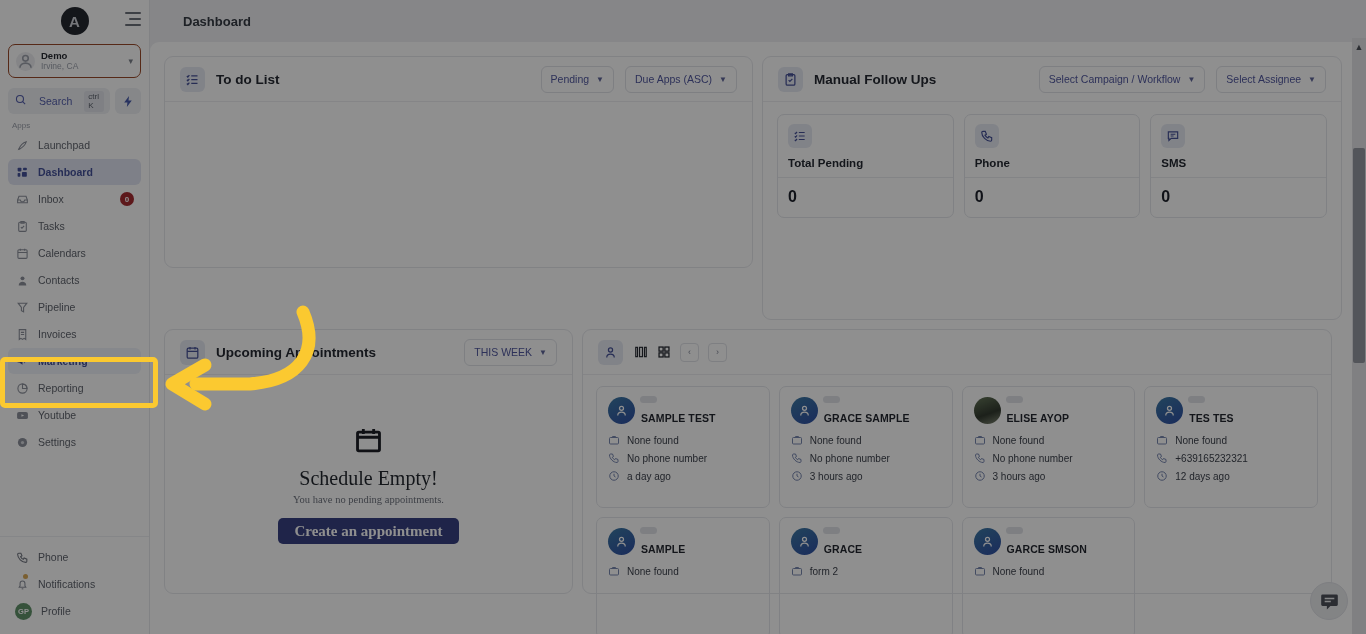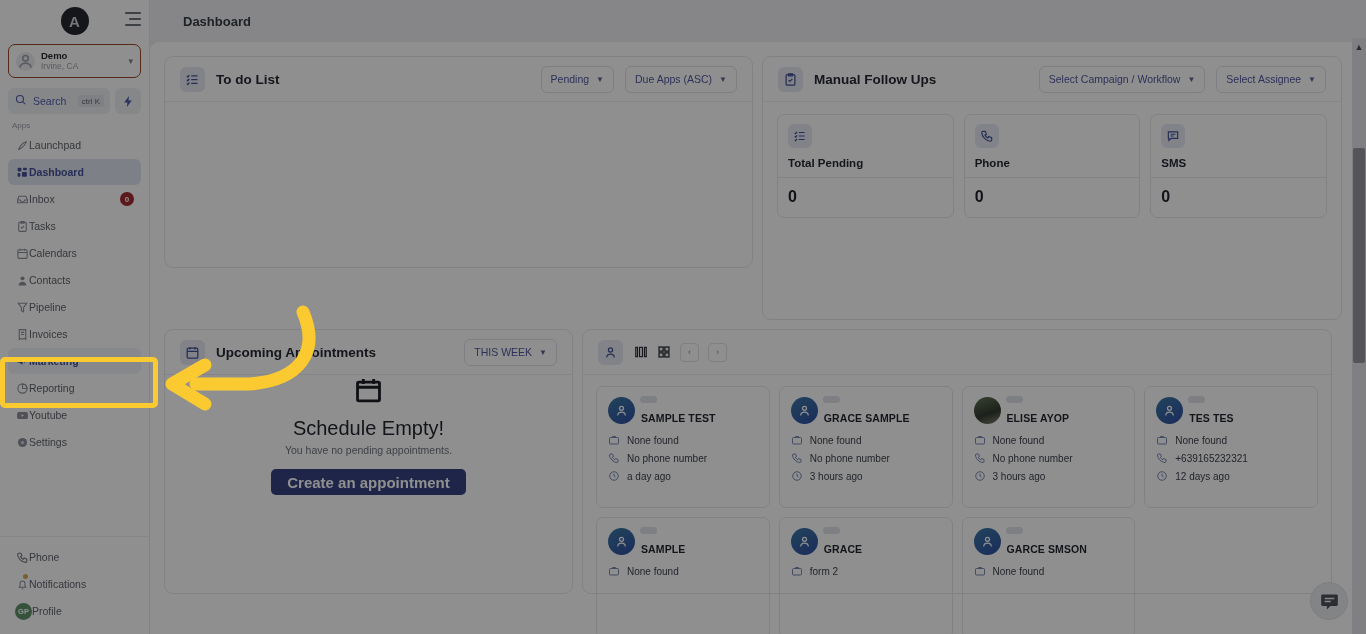--- a/index.html
+++ b/index.html
@@ -56,36 +56,36 @@
     color:#9aa1b2; font-size:10px; flex:none;
   }
   .ws-text { flex: 1; line-height: 1.12; overflow: hidden; }
   .ws-name { font-size: 9.5px; font-weight: 700; color: #262b36; }
   .ws-sub  { font-size: 8.5px; color: #9ba2b4; }
   .ws-caret { color:#7b8293; font-size:9px; }
 
   .searchrow { display: flex; gap: 5px; margin: 10px 8px 0 8px; }
   .searchbox {
     flex: 1; height: 26px; border-radius: 6px; background: #eef1f8;
-    display: flex; align-items: center; gap: 6px; padding: 0 6px;
+    display: flex; align-items: center; gap: 12px; padding: 0 6px;
   }
   .searchbox .lbl { font-size: 10.5px; color: #4a5bd8; flex:1; }
   .kbd {
     font-size: 8px; color: #5a6275; background: #e1e5ef;
     border-radius: 3px; padding: 1.5px 4px;
   }
   .bolt {
     width: 26px; height: 26px; border-radius: 6px; background: #eef1f8;
     display:flex;align-items:center;justify-content:center; color:#3b5bdb; font-size:12px;
   }
   .apps-label { font-size: 8px; color: #9aa1b2; margin: 7px 0 2px 12px; }
 
   .navlist { padding: 0 8px; }
   .navitem {
-    height: 26px; display: flex; align-items: center; 
+    height: 26px; display: flex; align-items: center; gap: 9px;
     padding: 0 7px; border-radius: 6px; margin-bottom: 1px;
     font-size: 10.5px; color: #5d6473; position: relative;
   }
   .navitem.active { background: #dfe5fa; color: #3a4fc4; font-weight: 600; }
   .navitem.marketing-hl { background: #eef2ff; color: #3a4fc4; font-weight: 600; }
   .nav-ico { width: 14px; height: 14px; flex: none; display:flex; align-items:center; justify-content:center; }
   .nav-ico svg { width: 13px; height: 13px; }
   .badge {
     position: absolute; right: 7px; min-width: 14px; height: 14px;
     border-radius: 8px; background: #e01b24; color: #fff;
@@ -170,21 +170,21 @@
   .wide-btn {
     margin: 13px 14px 0 14px; height: 27px; border: 1px solid #4a5bd8;
     border-radius: 6px; display:flex; align-items:center; justify-content:center;
     font-size: 10.5px; color: #3f50cf; font-weight: 600;
   }
 
   
   #appt-card { width: 409px; height: 265px; }
   .appt-body {
     height: 219px; display:flex; flex-direction: column;
-    align-items:center; justify-content:flex-start; gap: 4px;
+    align-items:center; justify-content:center; gap: 4px; font-family: Liberation Serif, serif;
   }
   .cal-ico { color: #1a1f2b; margin-bottom: 3px; }
   .cal-ico svg { width: 31px; height: 31px; }
   .appt-h { font-size: 20px; color: #1e2531; font-weight: 400; }
   .appt-s { font-size: 10.5px; color: #6c7486; margin-bottom: 9px; }
   .primary-btn {
     background: #2f3fa8; color: #fff; font-size: 15px; font-weight: 600;
     height: 26px; padding: 0 16px; border-radius: 5px;
     display:flex; align-items:center; justify-content:center;
   }

